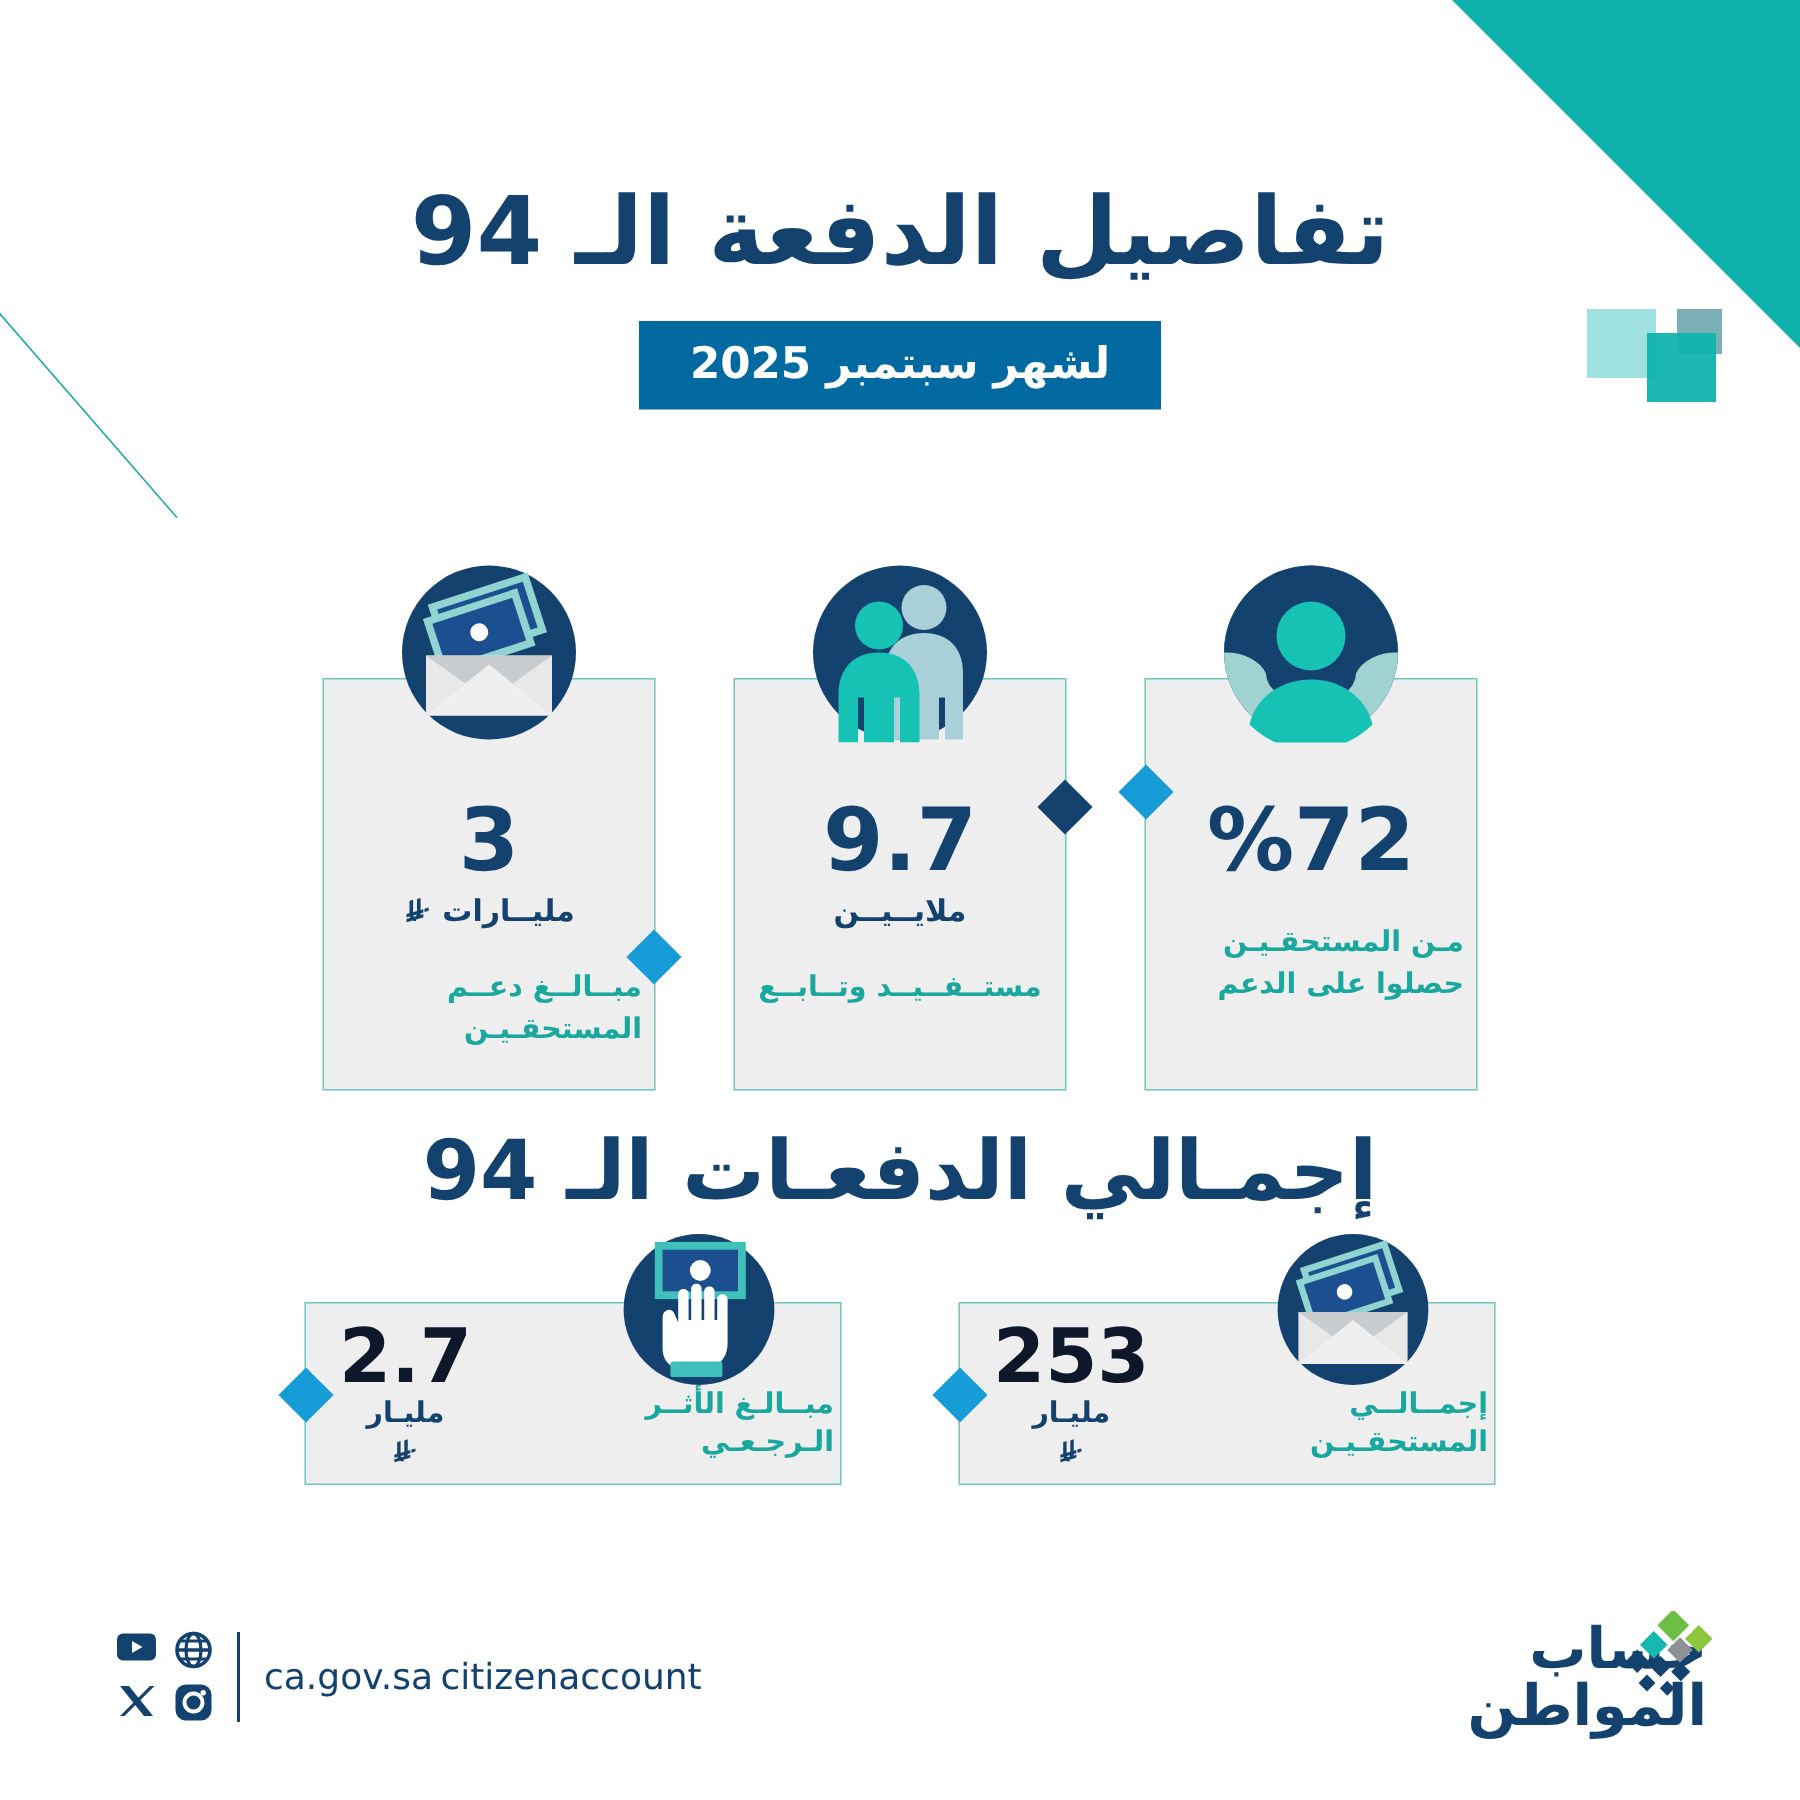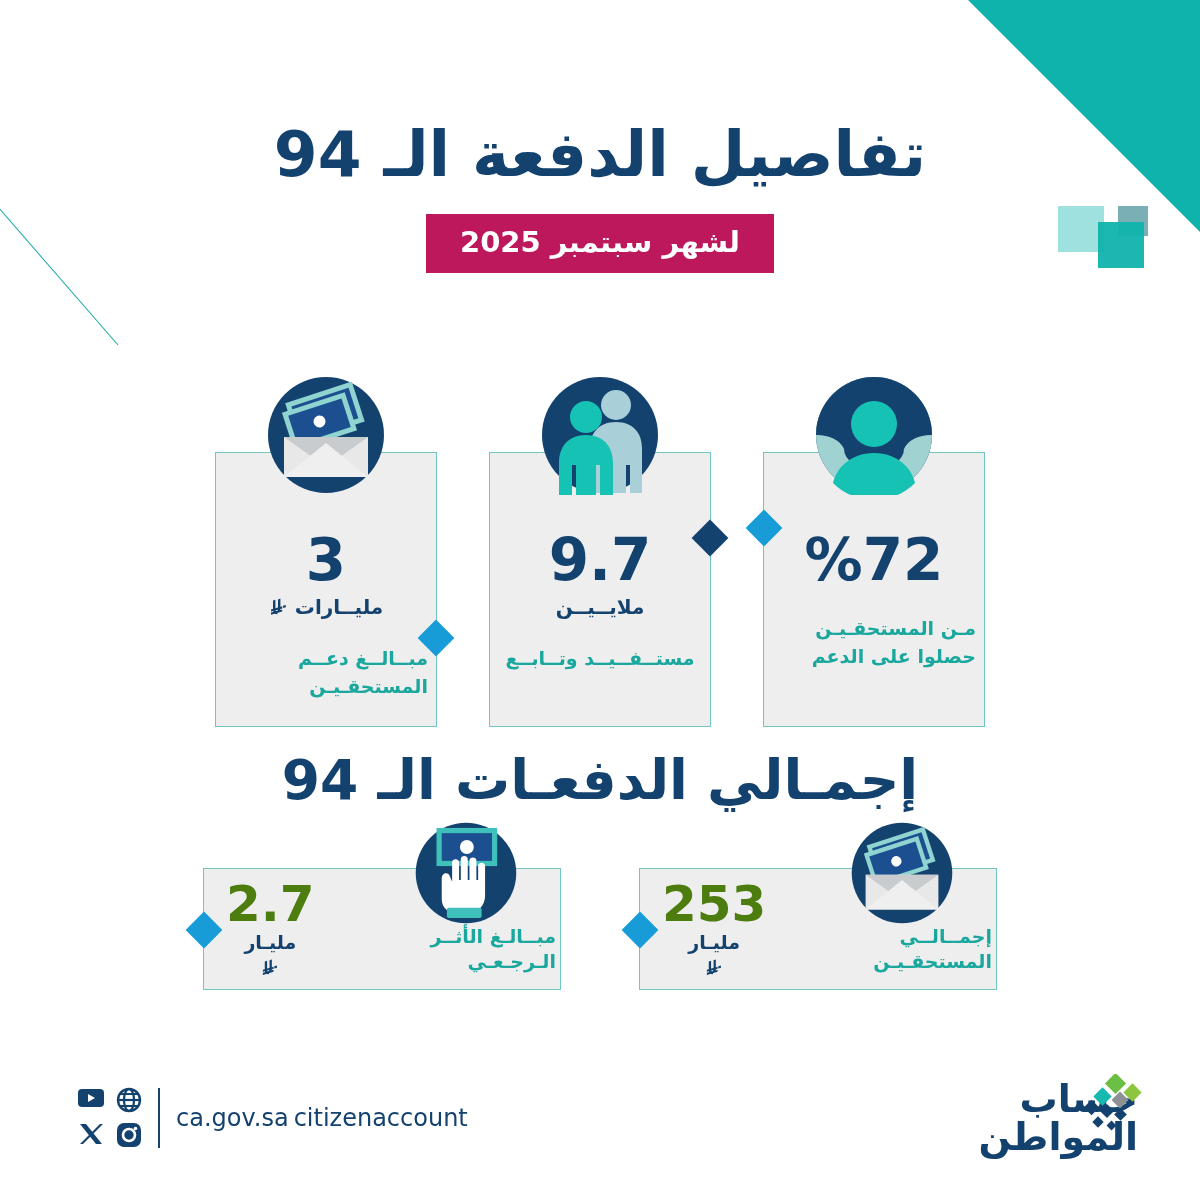--- a/index.html
+++ b/index.html
@@ -47,21 +47,21 @@
     font-size: 63px;
     font-weight: bold;
     color: #14426f;
     letter-spacing: 1px;
     line-height: 1.18;
     direction: rtl;
   }
   .subtitle-badge {
     display: inline-block;
     margin-top: 22px;
-    background: #be185d;
+    background: #0369a1;
     color: #ffffff;
     font-size: 29px;
     font-weight: bold;
     padding: 11px 34px 14px 34px;
     direction: rtl;
   }
 
   
   .cards-row {
     position: absolute;
@@ -179,21 +179,21 @@
   }
   .wide-figure {
     position: absolute;
     left: 22px;
     bottom: 12px;
     text-align: center;
   }
   .wide-value {
     font-size: 50px;
     font-weight: bold;
-    color: #4d7c0f;
+    color: #0f172a;
     direction: ltr;
     line-height: 1;
     margin-top: 20px;
   }
   .wide-unit {
     font-size: 19px;
     font-weight: bold;
     color: #14426f;
     letter-spacing: 2px;
     direction: rtl;

